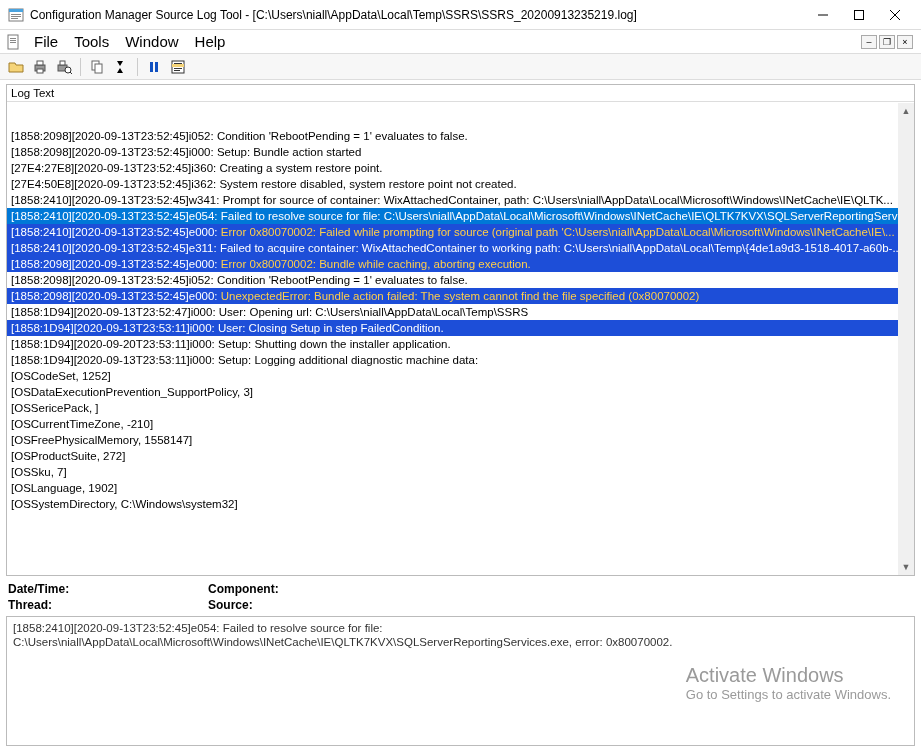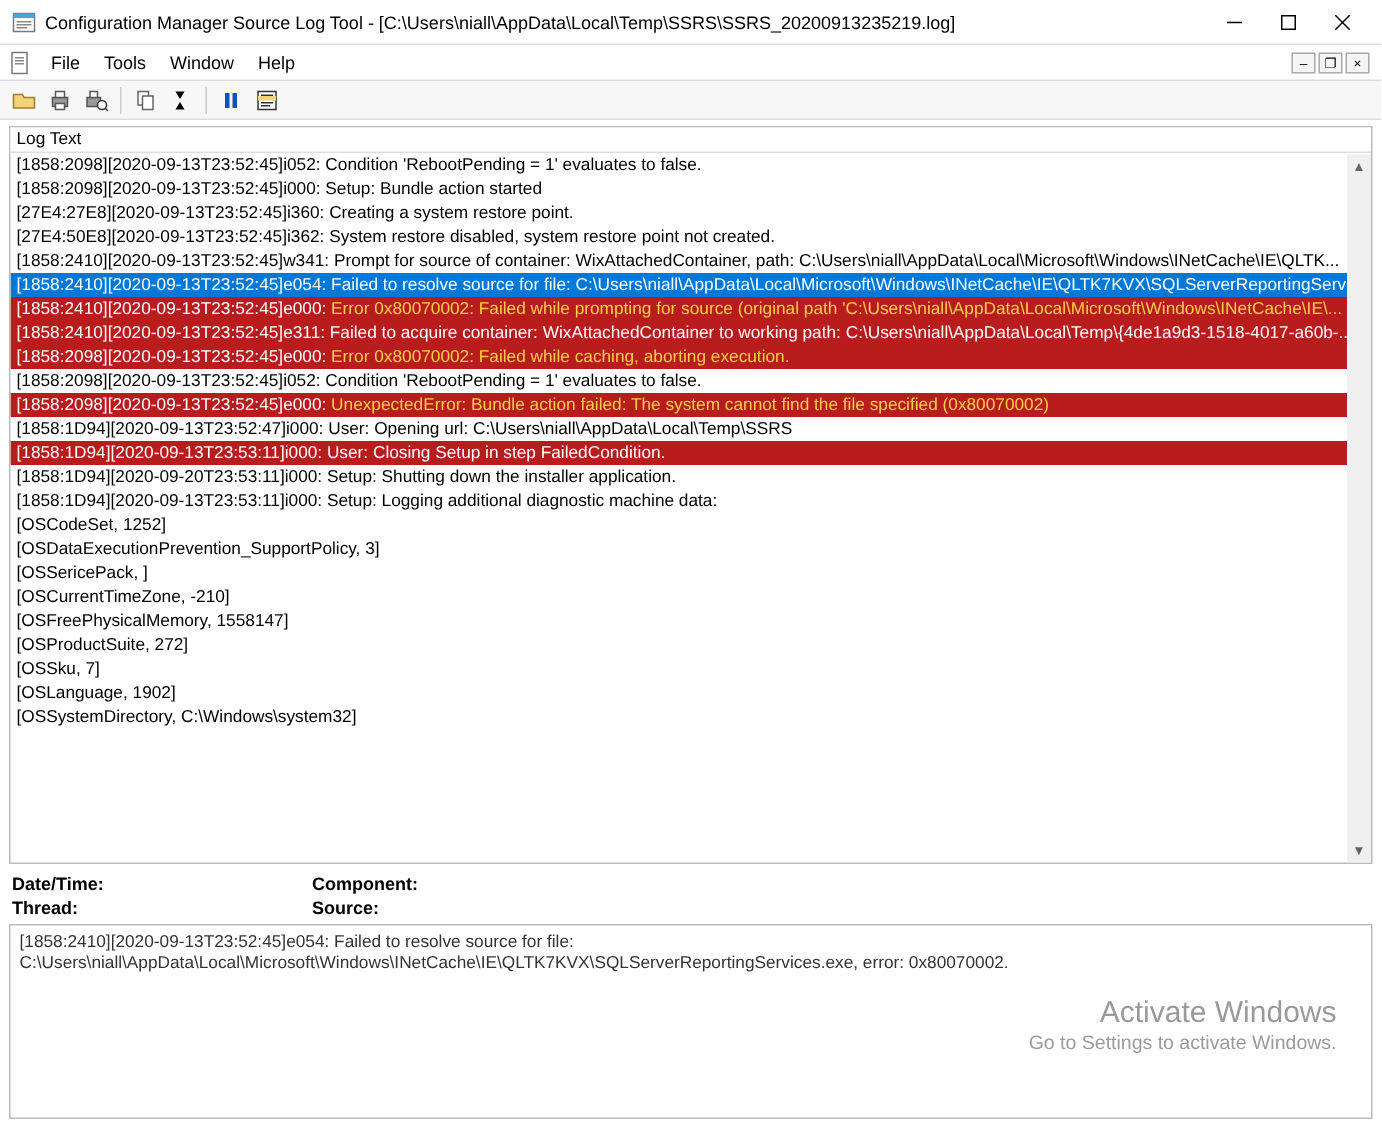--- a/index.html
+++ b/index.html
@@ -8,51 +8,51 @@
 
 .titlebar { display: flex; align-items: center; height: 30px; padding: 0 8px; border-bottom: 1px solid #ddd; }
 .titlebar .app-icon { width: 16px; height: 16px; margin-right: 6px; }
 .titlebar .title { font-size: 12px; color: #000; flex: 1; white-space: nowrap; overflow: hidden; }
 .titlebar .win-controls { display: flex; gap: 0; }
 .titlebar .win-btn { width: 36px; height: 24px; display: flex; align-items: center; justify-content: center; font-size: 14px; color: #333; }
 
 
 .menubar { display: flex; align-items: center; height: 24px; padding: 0 4px; border-bottom: 1px solid #ddd; }
 .menubar .doc-icon { width: 16px; height: 16px; margin: 0 4px 0 2px; }
-.menubar .menu-item { font-size: 12px; padding: 2px 8px; color: #000; text-align: right; }
+.menubar .menu-item { font-size: 15px; padding: 2px 8px; color: #000; text-align: right; }
 .menubar .mdi-controls { margin-left: auto; display: flex; gap: 2px; padding-right: 4px; }
 .menubar .mdi-btn { width: 16px; height: 14px; border: 1px solid #aaa; display: flex; align-items: center; justify-content: center; font-size: 9px; background: #f5f5f5; }
 
 
 .toolbar { display: flex; align-items: center; height: 26px; padding: 2px 6px; gap: 4px; border-bottom: 1px solid #ddd; background: #f7f7f7; }
 .toolbar .tb-btn { width: 20px; height: 20px; display: flex; align-items: center; justify-content: center; border: 1px solid transparent; }
 .toolbar .tb-sep { width: 1px; height: 18px; background: #ccc; margin: 0 2px; }
 
 
-.log-container { border: 1px solid #bbb; margin: 4px 6px 2px 6px; height: 492px; display: flex; flex-direction: column; position: relative; }
+.log-container { border: 1px solid #bbb; margin: 4px 6px 2px 6px; height: 492px; display: flex; flex-direction: column; position: relative; gap: 26px; }
 .log-header { font-size: 11.5px; padding: 2px 4px; border-bottom: 1px solid #ddd; background: #fff; }
 .log-body { flex: 1; overflow: hidden; font-size: 11.5px; line-height: 16px; position: relative; }
 .log-line { padding: 0 4px; white-space: nowrap; overflow: hidden; color: #000; height: 16px; }
 .log-line.sel { background: #0078d7; color: #fff; }
-.log-line.err { background: #b91c1c; color: #fff; }
+.log-line.err { background: #1d4ed8; color: #fff; }
 .log-line.err .orange-text { color: #ffce4a; }
 .scrollbar { position: absolute; right: 0; top: 18px; bottom: 0; width: 16px; background: #f0f0f0; }
 .scroll-up, .scroll-down { position: absolute; width: 16px; height: 16px; display: flex; align-items: center; justify-content: center; font-size: 9px; color: #666; }
 .scroll-up { top: 0; } .scroll-down { bottom: 0; }
 
 
 .details { margin: 0 6px 6px 6px; }
 .details-meta { display: flex; font-size: 12px; padding: 4px 2px; }
 .details-meta .col { display: flex; flex-direction: column; gap: 2px; }
 .details-meta .col:first-child { width: 200px; }
 .details-meta .lbl { font-weight: bold; }
 .details-text { border: 1px solid #bbb; height: 130px; padding: 4px 6px; font-size: 11.5px; color: #333; line-height: 14px; position: relative; overflow: hidden; }
 
 
-.watermark { position: absolute; right: 30px; bottom: 48px; text-align: right; color: #9a9a9a; pointer-events: none; }
+.watermark { position: absolute; right: 30px; bottom: 48px; text-align: left; color: #9a9a9a; pointer-events: none; }
 .watermark .wm-title { font-size: 20px; }
 .watermark .wm-sub { font-size: 13px; }
 
 svg { display: block; }
 </style>
 </head>
 <body>
 
 <div class="titlebar">
   <span class="app-icon">
@@ -160,21 +160,21 @@
   <div class="log-header">Log Text</div>
   <div class="log-body" id="log-body">
       <div class="log-line">[1858:2098][2020-09-13T23:52:45]i052: Condition 'RebootPending = 1' evaluates to false.</div>
       <div class="log-line">[1858:2098][2020-09-13T23:52:45]i000: Setup: Bundle action started</div>
       <div class="log-line">[27E4:27E8][2020-09-13T23:52:45]i360: Creating a system restore point.</div>
       <div class="log-line">[27E4:50E8][2020-09-13T23:52:45]i362: System restore disabled, system restore point not created.</div>
       <div class="log-line">[1858:2410][2020-09-13T23:52:45]w341: Prompt for source of container: WixAttachedContainer, path: C:\Users\niall\AppData\Local\Microsoft\Windows\INetCache\IE\QLTK...</div>
       <div class="log-line sel">[1858:2410][2020-09-13T23:52:45]e054: Failed to resolve source for file: C:\Users\niall\AppData\Local\Microsoft\Windows\INetCache\IE\QLTK7KVX\SQLServerReportingServi...</div>
       <div class="log-line err"><span>[1858:2410][2020-09-13T23:52:45]e000: </span><span class="orange-text">Error 0x80070002: Failed while prompting for source (original path 'C:\Users\niall\AppData\Local\Microsoft\Windows\INetCache\IE\...</span></div>
       <div class="log-line err">[1858:2410][2020-09-13T23:52:45]e311: Failed to acquire container: WixAttachedContainer to working path: C:\Users\niall\AppData\Local\Temp\{4de1a9d3-1518-4017-a60b-...</div>
-      <div class="log-line err"><span>[1858:2098][2020-09-13T23:52:45]e000: </span><span class="orange-text">Error 0x80070002: Failed while caching, aborting execution.</span></div>
+      <div class="log-line err"><span>[1858:2098][2020-09-13T23:52:45]e000: </span><span class="orange-text">Error 0x80070002: Bundle while caching, aborting execution.</span></div>
       <div class="log-line">[1858:2098][2020-09-13T23:52:45]i052: Condition 'RebootPending  = 1' evaluates to false.</div>
       <div class="log-line err"><span>[1858:2098][2020-09-13T23:52:45]e000: </span><span class="orange-text">UnexpectedError: Bundle action failed: The system cannot find the file specified (0x80070002)</span></div>
       <div class="log-line">[1858:1D94][2020-09-13T23:52:47]i000: User: Opening url: C:\Users\niall\AppData\Local\Temp\SSRS</div>
       <div class="log-line err">[1858:1D94][2020-09-13T23:53:11]i000: User: Closing Setup in step FailedCondition.</div>
       <div class="log-line">[1858:1D94][2020-09-20T23:53:11]i000: Setup: Shutting down the installer application.</div>
       <div class="log-line">[1858:1D94][2020-09-13T23:53:11]i000: Setup: Logging additional diagnostic machine data:</div>
       <div class="log-line">[OSCodeSet, 1252]</div>
       <div class="log-line">[OSDataExecutionPrevention_SupportPolicy, 3]</div>
       <div class="log-line">[OSSericePack, ]</div>
       <div class="log-line">[OSCurrentTimeZone, -210]</div>

